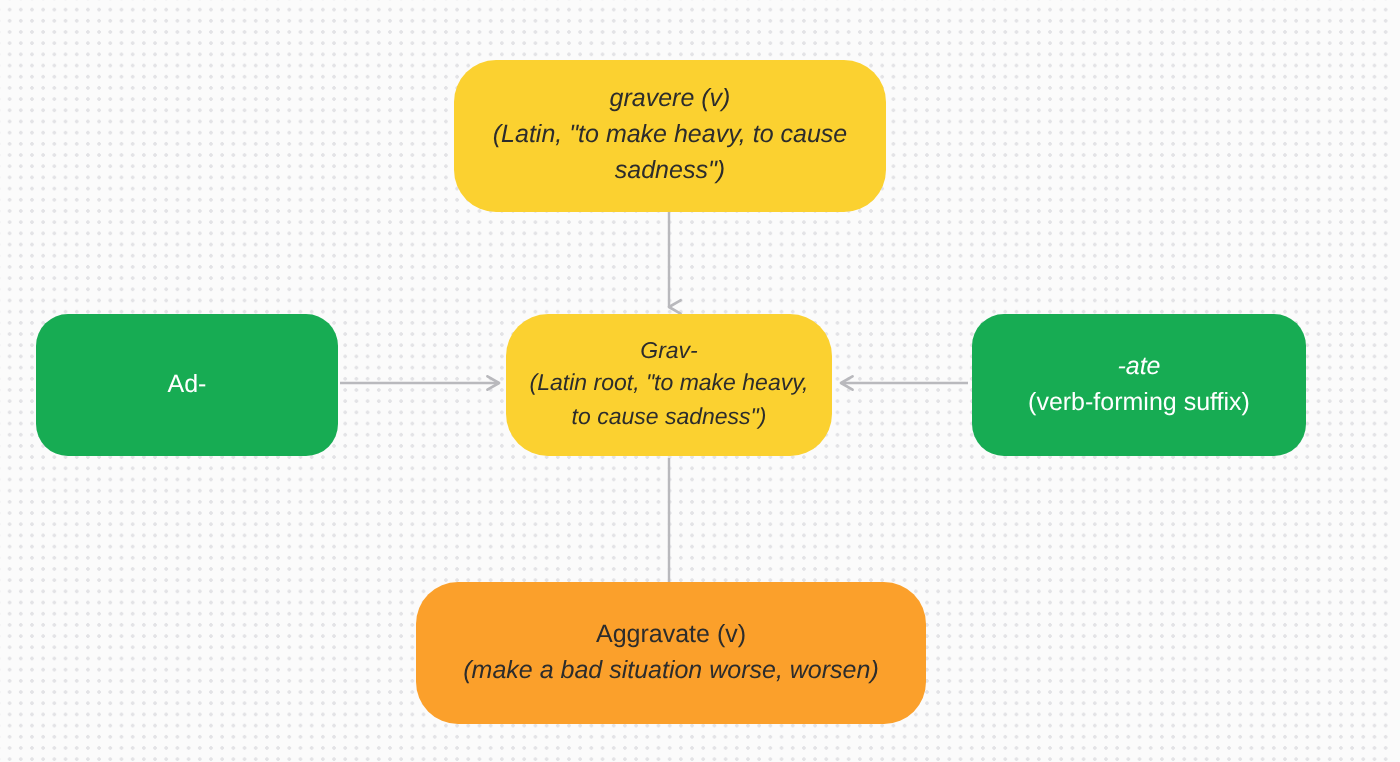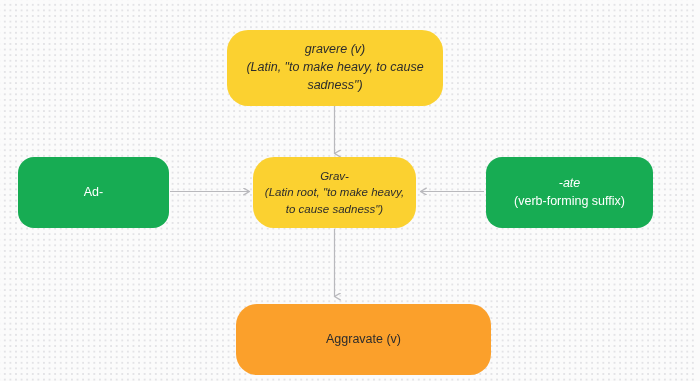--- a/index.html
+++ b/index.html
@@ -33,21 +33,21 @@
   .yellow{background:#fbd130;color:#2c2c2c;}
   .orange{background:#fba02b;color:#2c2c2c;}
   .green{background:#17ac53;color:#ffffff;border-radius:16px;}
   .it{font-style:italic;}
   .up{font-style:normal;}
 
   #node-source{left:227px;top:30px;width:216px;height:76px;font-size:12.5px;}
   #node-root{left:253px;top:157px;width:163px;height:71px;font-size:11.5px;}
   #node-prefix{left:18px;top:157px;width:151px;height:71px;font-size:12.5px;}
   #node-suffix{left:486px;top:157px;width:167px;height:71px;font-size:12.5px;}
-  #node-result{left:208px;top:304px;width:255px;height:71px;font-size:12.5px;margin-left:28px;}
+  #node-result{left:208px;top:291px;width:255px;height:71px;font-size:12.5px;}
 
   svg#wires{position:absolute;left:0;top:0;width:700px;height:381px;}
 </style>
 </head>
 <body>
 
 <div id="canvas">
 
   <svg id="wires" viewBox="0 0 700 381">
     <defs>
@@ -85,15 +85,16 @@
     <span class="l1 up">Ad-</span>
   </div>
 
   <div class="node green" id="node-suffix">
     <span class="l1 it">-ate</span>
     <span class="l2 up">(verb-forming suffix)</span>
   </div>
 
   <div class="node orange" id="node-result">
     <span class="l1 up">Aggravate (v)</span>
+    <span class="l2 it">(make a bad situation worse, worsen)</span>
   </div>
 
 </div>
 
 </body></html>

